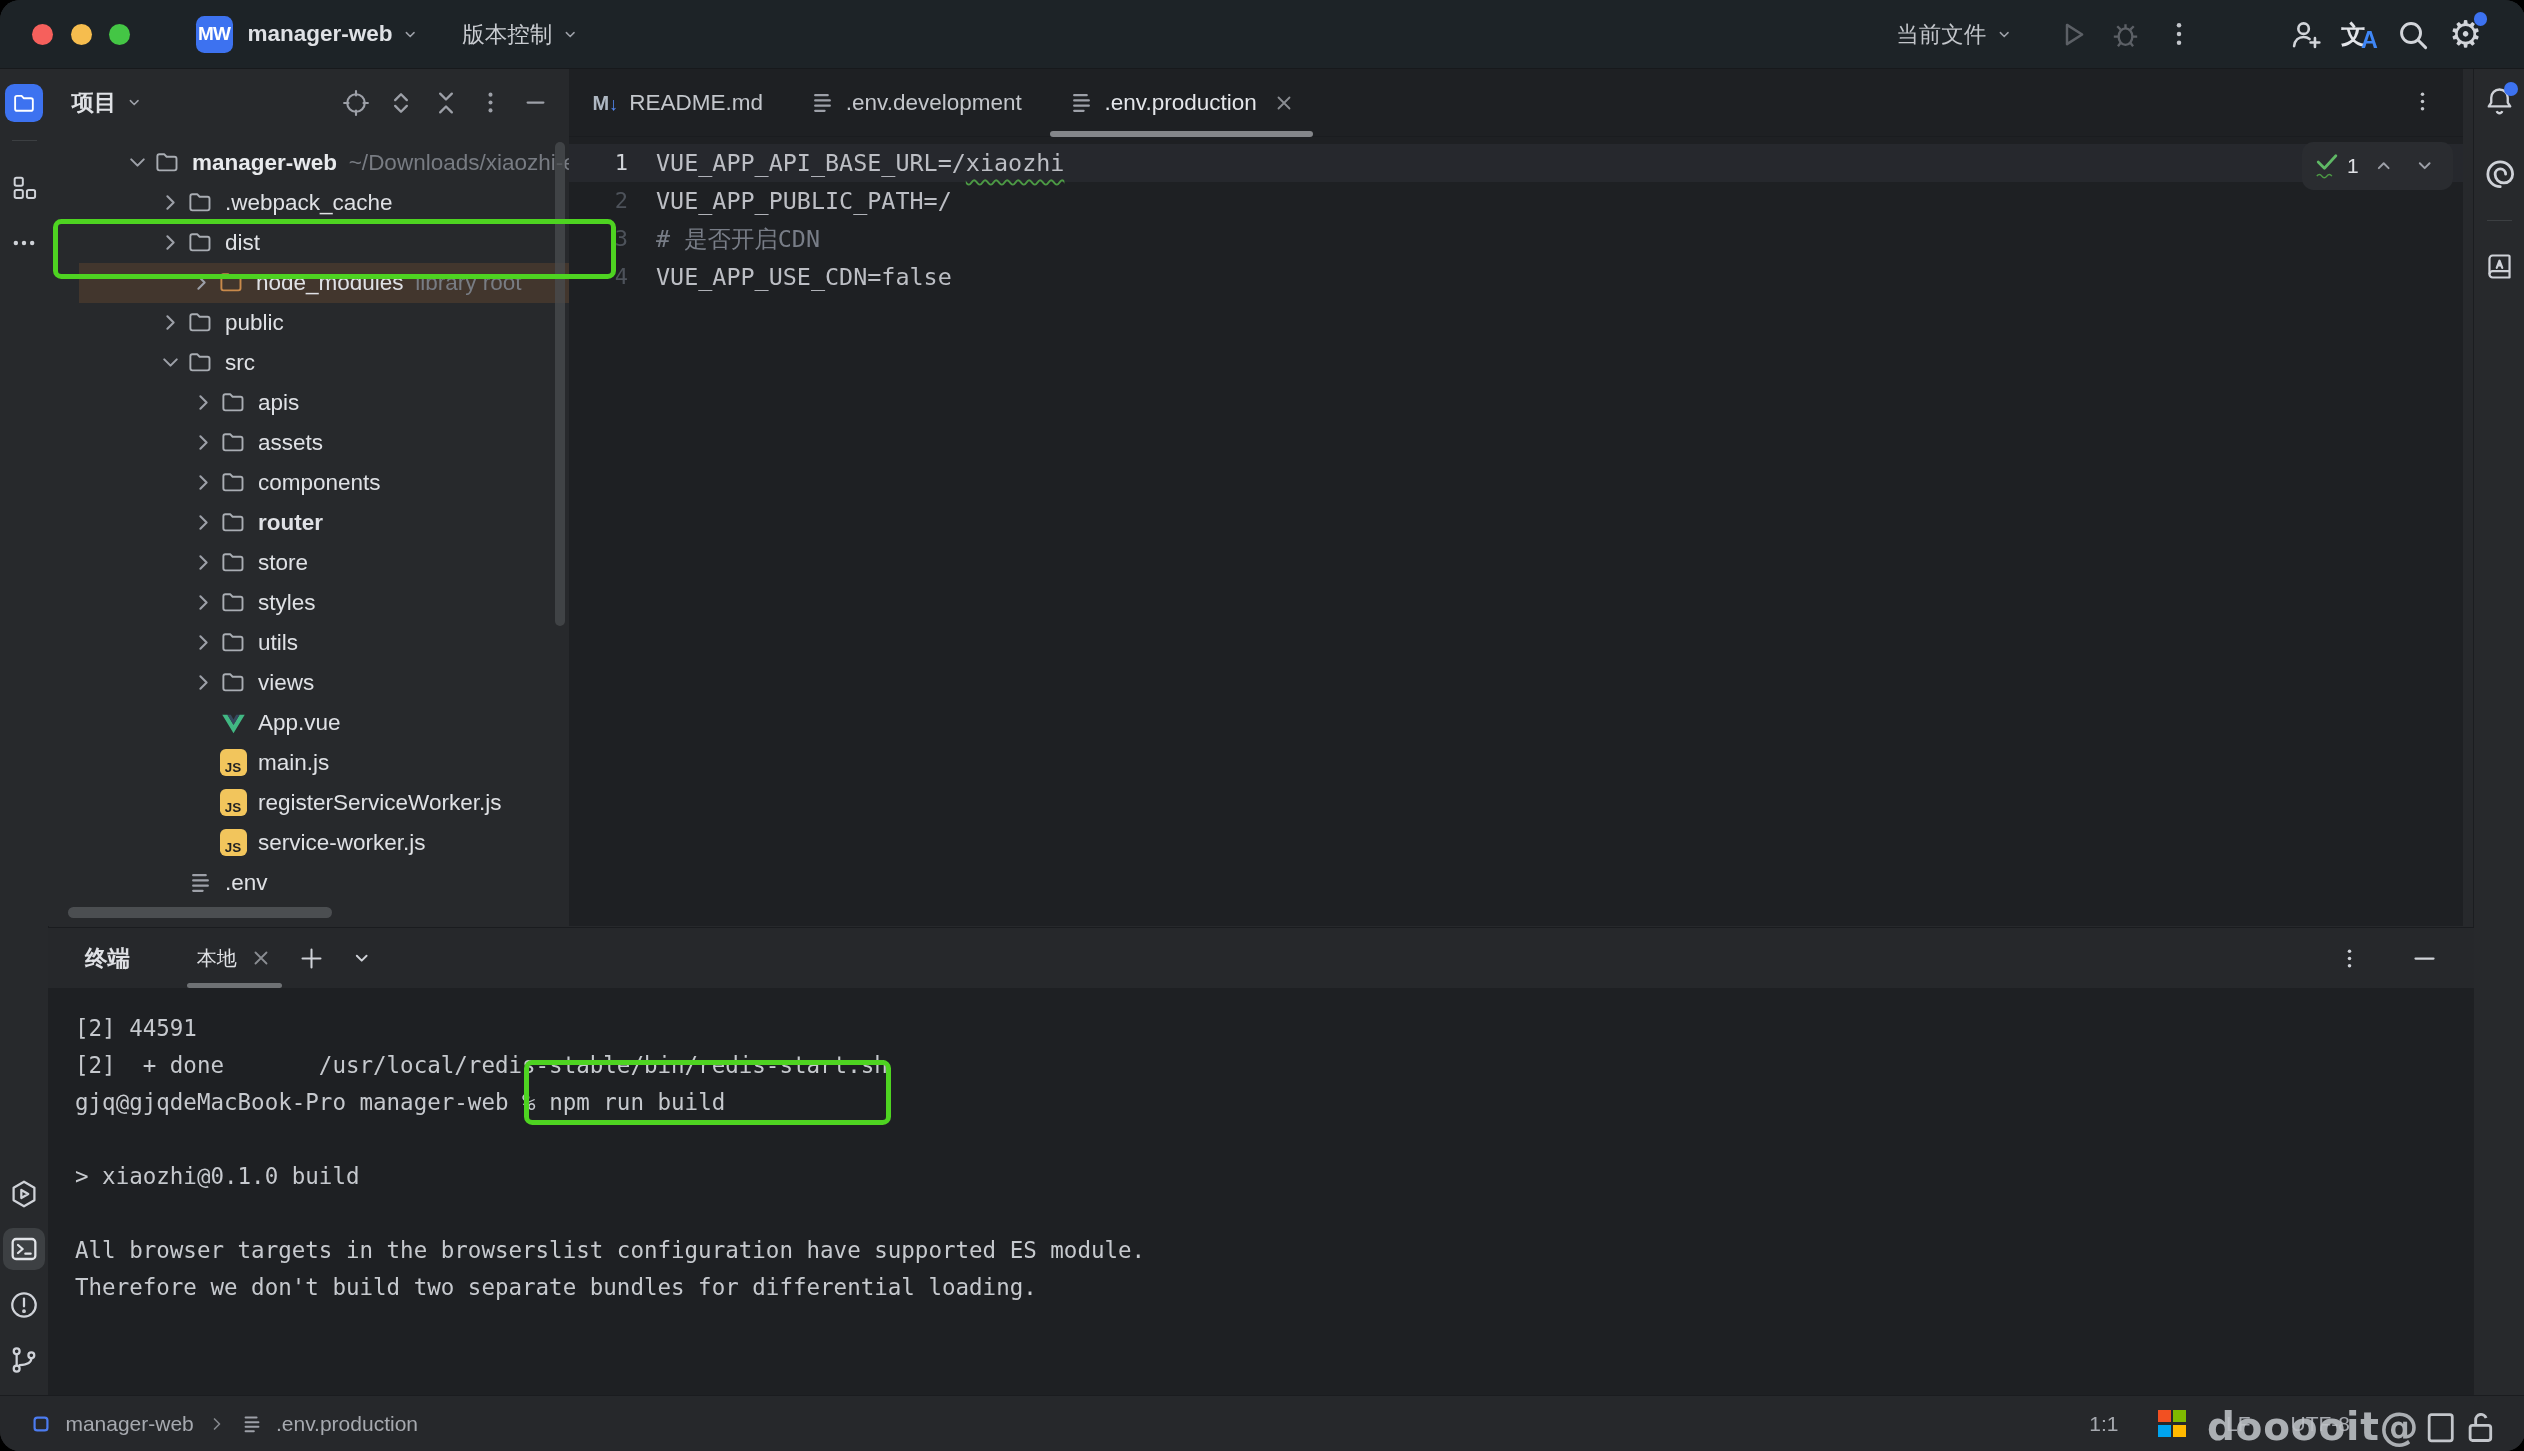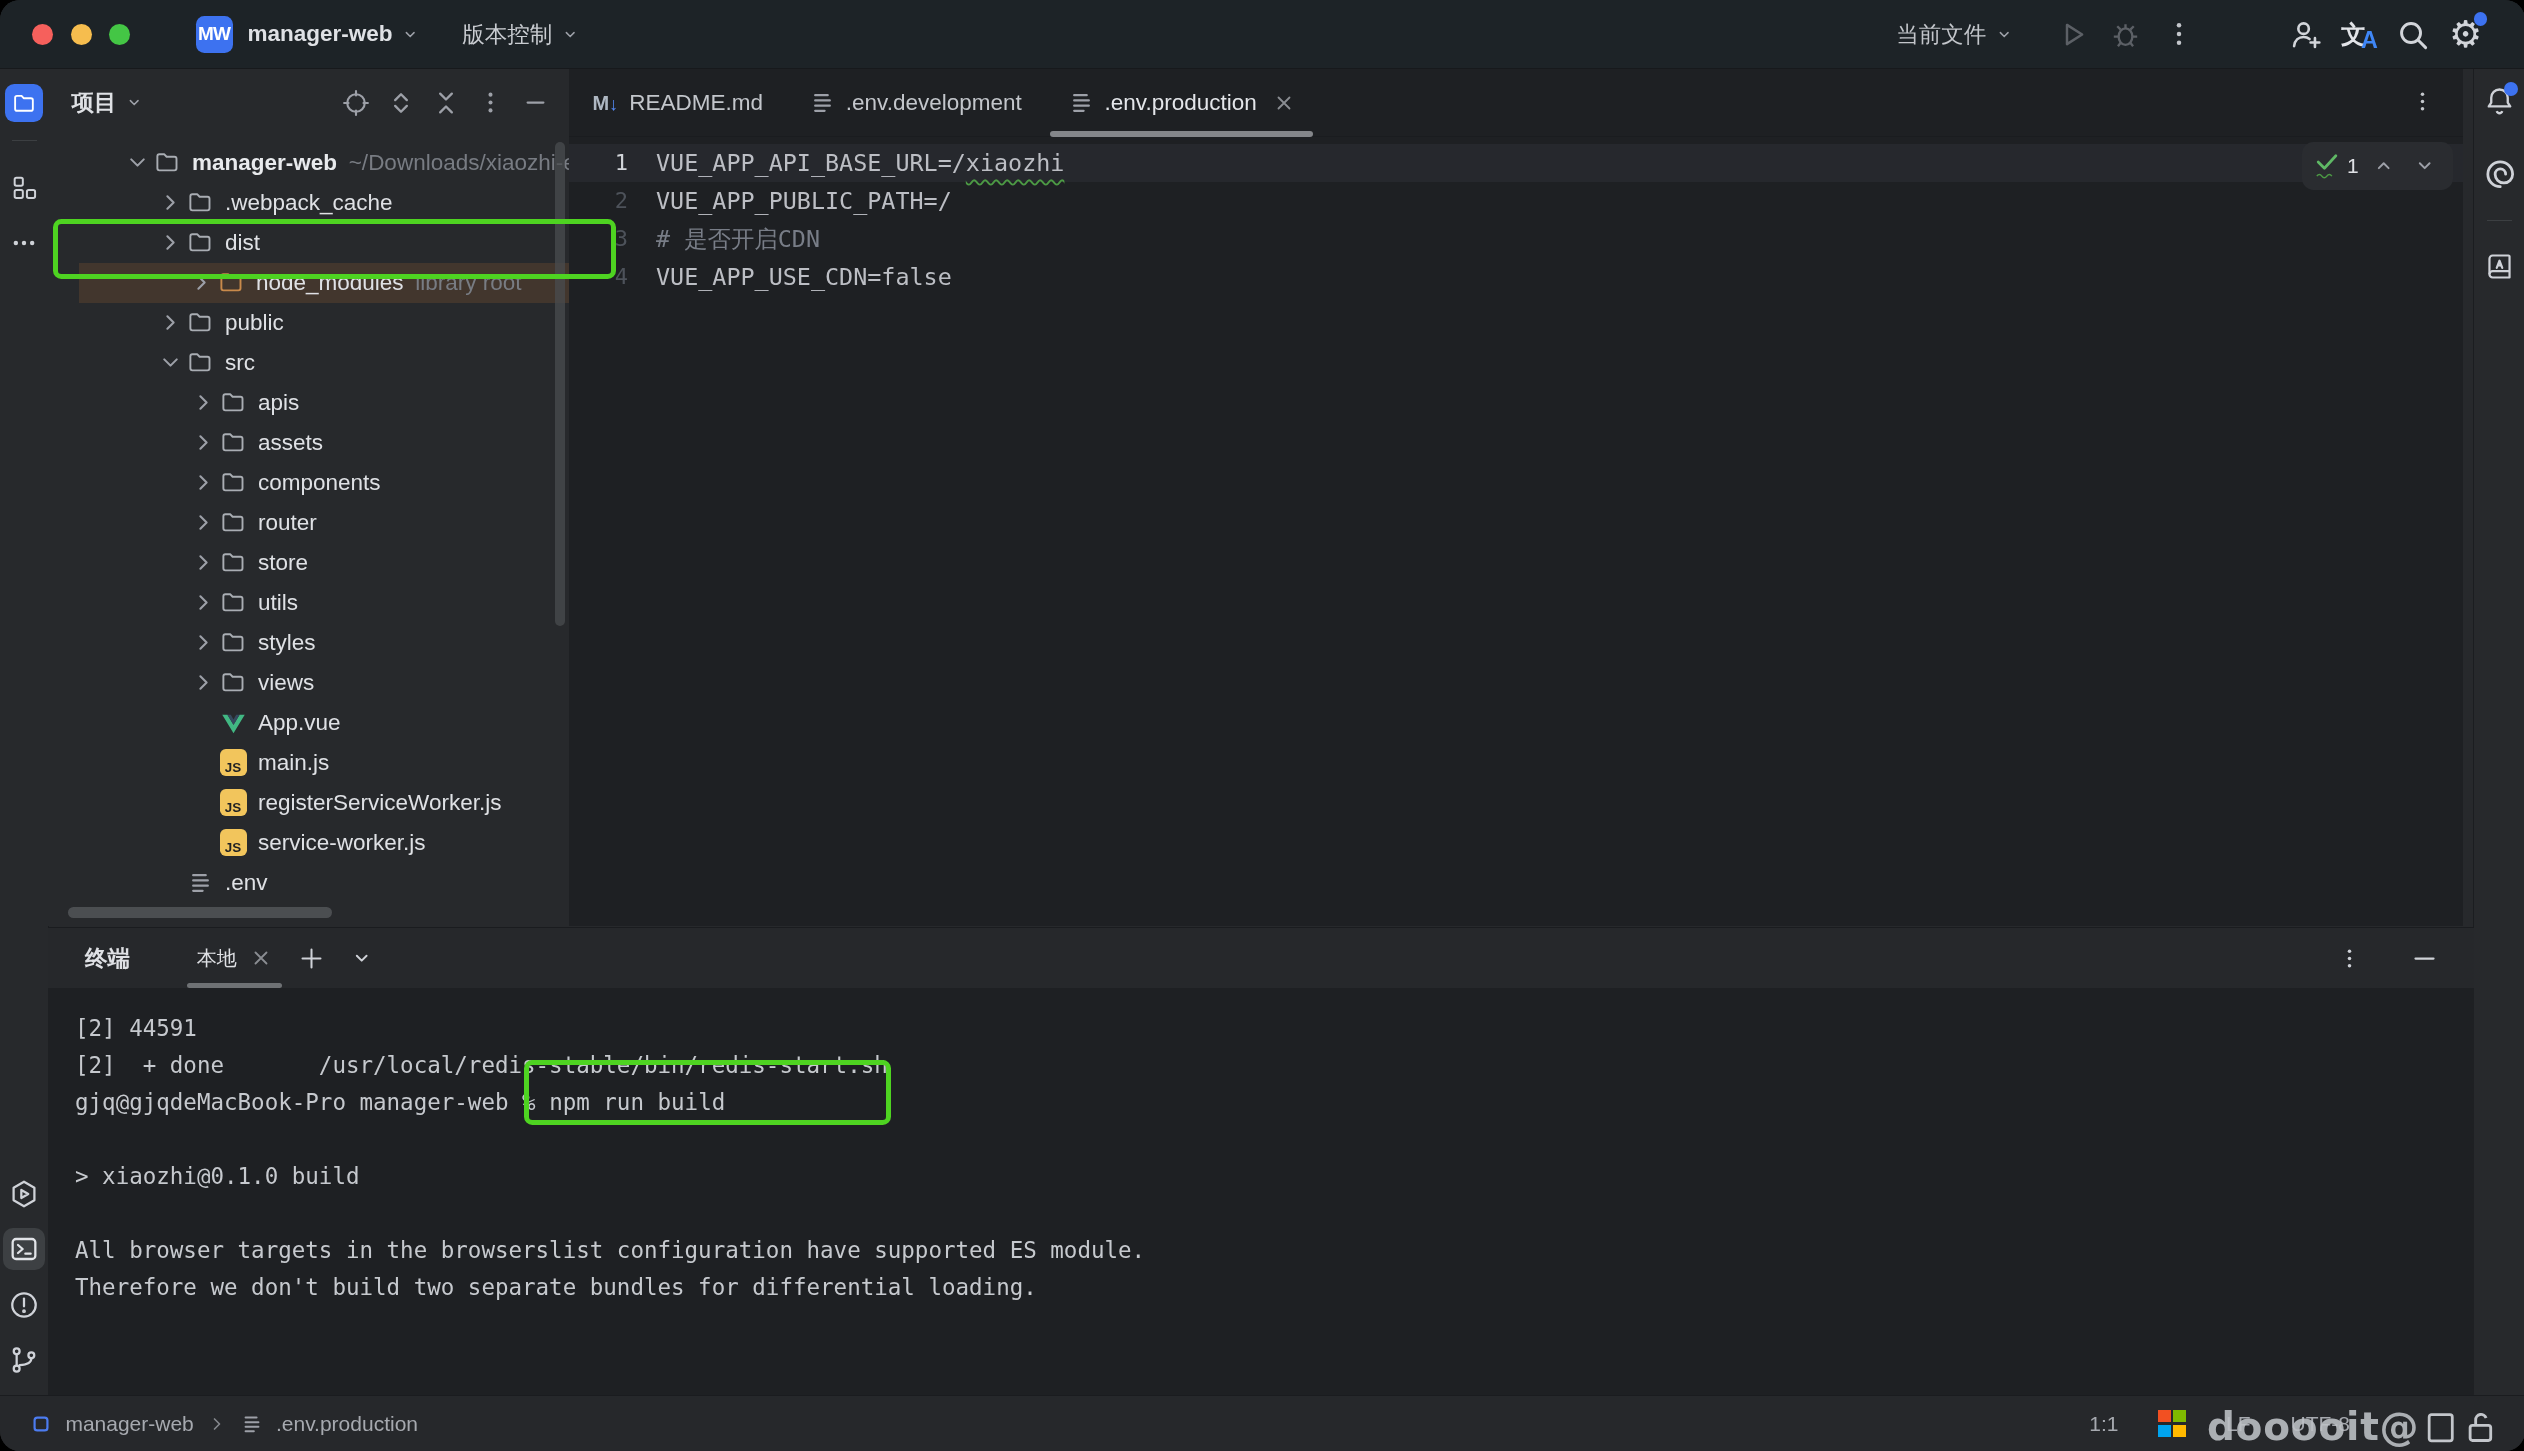--- a/index.html
+++ b/index.html
@@ -397,21 +397,21 @@
               <path d="M9 6 l6 6 -6 6"></path>
             </svg>
           </span>
           <span class="ticon">
             <svg width="27" height="27" viewBox="0 0 24 24" fill="none" stroke="#a9adb3" stroke-width="1.7" stroke-linejoin="round">
               <path d="M3 8 V6.5 a1.8 1.8 0 0 1 1.8-1.8 h4.4 l2 2.2 h7 a1.8 1.8 0 0 1 1.8 1.8 v8.5 a1.8 1.8 0 0 1 -1.8 1.8 H4.8 A1.8 1.8 0 0 1 3 17.2 Z"></path>
             </svg>
           </span>
           <span class="tname">components</span>
         </div>
-        <div class="trow" style="padding-left: 139px;">
+        <div class="trow" style="padding-left: 139px; font-weight: bold;">
           <span class="chev">
             <svg width="25" height="25" viewBox="0 0 24 24" fill="none" stroke="#9da0a8" stroke-width="2" stroke-linecap="round" stroke-linejoin="round">
               <path d="M9 6 l6 6 -6 6"></path>
             </svg>
           </span>
           <span class="ticon">
             <svg width="27" height="27" viewBox="0 0 24 24" fill="none" stroke="#a9adb3" stroke-width="1.7" stroke-linejoin="round">
               <path d="M3 8 V6.5 a1.8 1.8 0 0 1 1.8-1.8 h4.4 l2 2.2 h7 a1.8 1.8 0 0 1 1.8 1.8 v8.5 a1.8 1.8 0 0 1 -1.8 1.8 H4.8 A1.8 1.8 0 0 1 3 17.2 Z"></path>
             </svg>
           </span>
@@ -434,34 +434,34 @@
           <span class="chev">
             <svg width="25" height="25" viewBox="0 0 24 24" fill="none" stroke="#9da0a8" stroke-width="2" stroke-linecap="round" stroke-linejoin="round">
               <path d="M9 6 l6 6 -6 6"></path>
             </svg>
           </span>
           <span class="ticon">
             <svg width="27" height="27" viewBox="0 0 24 24" fill="none" stroke="#a9adb3" stroke-width="1.7" stroke-linejoin="round">
               <path d="M3 8 V6.5 a1.8 1.8 0 0 1 1.8-1.8 h4.4 l2 2.2 h7 a1.8 1.8 0 0 1 1.8 1.8 v8.5 a1.8 1.8 0 0 1 -1.8 1.8 H4.8 A1.8 1.8 0 0 1 3 17.2 Z"></path>
             </svg>
           </span>
+          <span class="tname">styles</span>
+        </div>
+        <div class="trow" style="padding-left: 139px;">
+          <span class="chev">
+            <svg width="25" height="25" viewBox="0 0 24 24" fill="none" stroke="#9da0a8" stroke-width="2" stroke-linecap="round" stroke-linejoin="round">
+              <path d="M9 6 l6 6 -6 6"></path>
+            </svg>
+          </span>
+          <span class="ticon">
+            <svg width="27" height="27" viewBox="0 0 24 24" fill="none" stroke="#a9adb3" stroke-width="1.7" stroke-linejoin="round">
+              <path d="M3 8 V6.5 a1.8 1.8 0 0 1 1.8-1.8 h4.4 l2 2.2 h7 a1.8 1.8 0 0 1 1.8 1.8 v8.5 a1.8 1.8 0 0 1 -1.8 1.8 H4.8 A1.8 1.8 0 0 1 3 17.2 Z"></path>
+            </svg>
+          </span>
           <span class="tname">utils</span>
-        </div>
-        <div class="trow" style="padding-left: 139px;">
-          <span class="chev">
-            <svg width="25" height="25" viewBox="0 0 24 24" fill="none" stroke="#9da0a8" stroke-width="2" stroke-linecap="round" stroke-linejoin="round">
-              <path d="M9 6 l6 6 -6 6"></path>
-            </svg>
-          </span>
-          <span class="ticon">
-            <svg width="27" height="27" viewBox="0 0 24 24" fill="none" stroke="#a9adb3" stroke-width="1.7" stroke-linejoin="round">
-              <path d="M3 8 V6.5 a1.8 1.8 0 0 1 1.8-1.8 h4.4 l2 2.2 h7 a1.8 1.8 0 0 1 1.8 1.8 v8.5 a1.8 1.8 0 0 1 -1.8 1.8 H4.8 A1.8 1.8 0 0 1 3 17.2 Z"></path>
-            </svg>
-          </span>
-          <span class="tname">styles</span>
         </div>
         <div class="trow" style="padding-left: 139px;">
           <span class="chev">
             <svg width="25" height="25" viewBox="0 0 24 24" fill="none" stroke="#9da0a8" stroke-width="2" stroke-linecap="round" stroke-linejoin="round">
               <path d="M9 6 l6 6 -6 6"></path>
             </svg>
           </span>
           <span class="ticon">
             <svg width="27" height="27" viewBox="0 0 24 24" fill="none" stroke="#a9adb3" stroke-width="1.7" stroke-linejoin="round">
               <path d="M3 8 V6.5 a1.8 1.8 0 0 1 1.8-1.8 h4.4 l2 2.2 h7 a1.8 1.8 0 0 1 1.8 1.8 v8.5 a1.8 1.8 0 0 1 -1.8 1.8 H4.8 A1.8 1.8 0 0 1 3 17.2 Z"></path>

